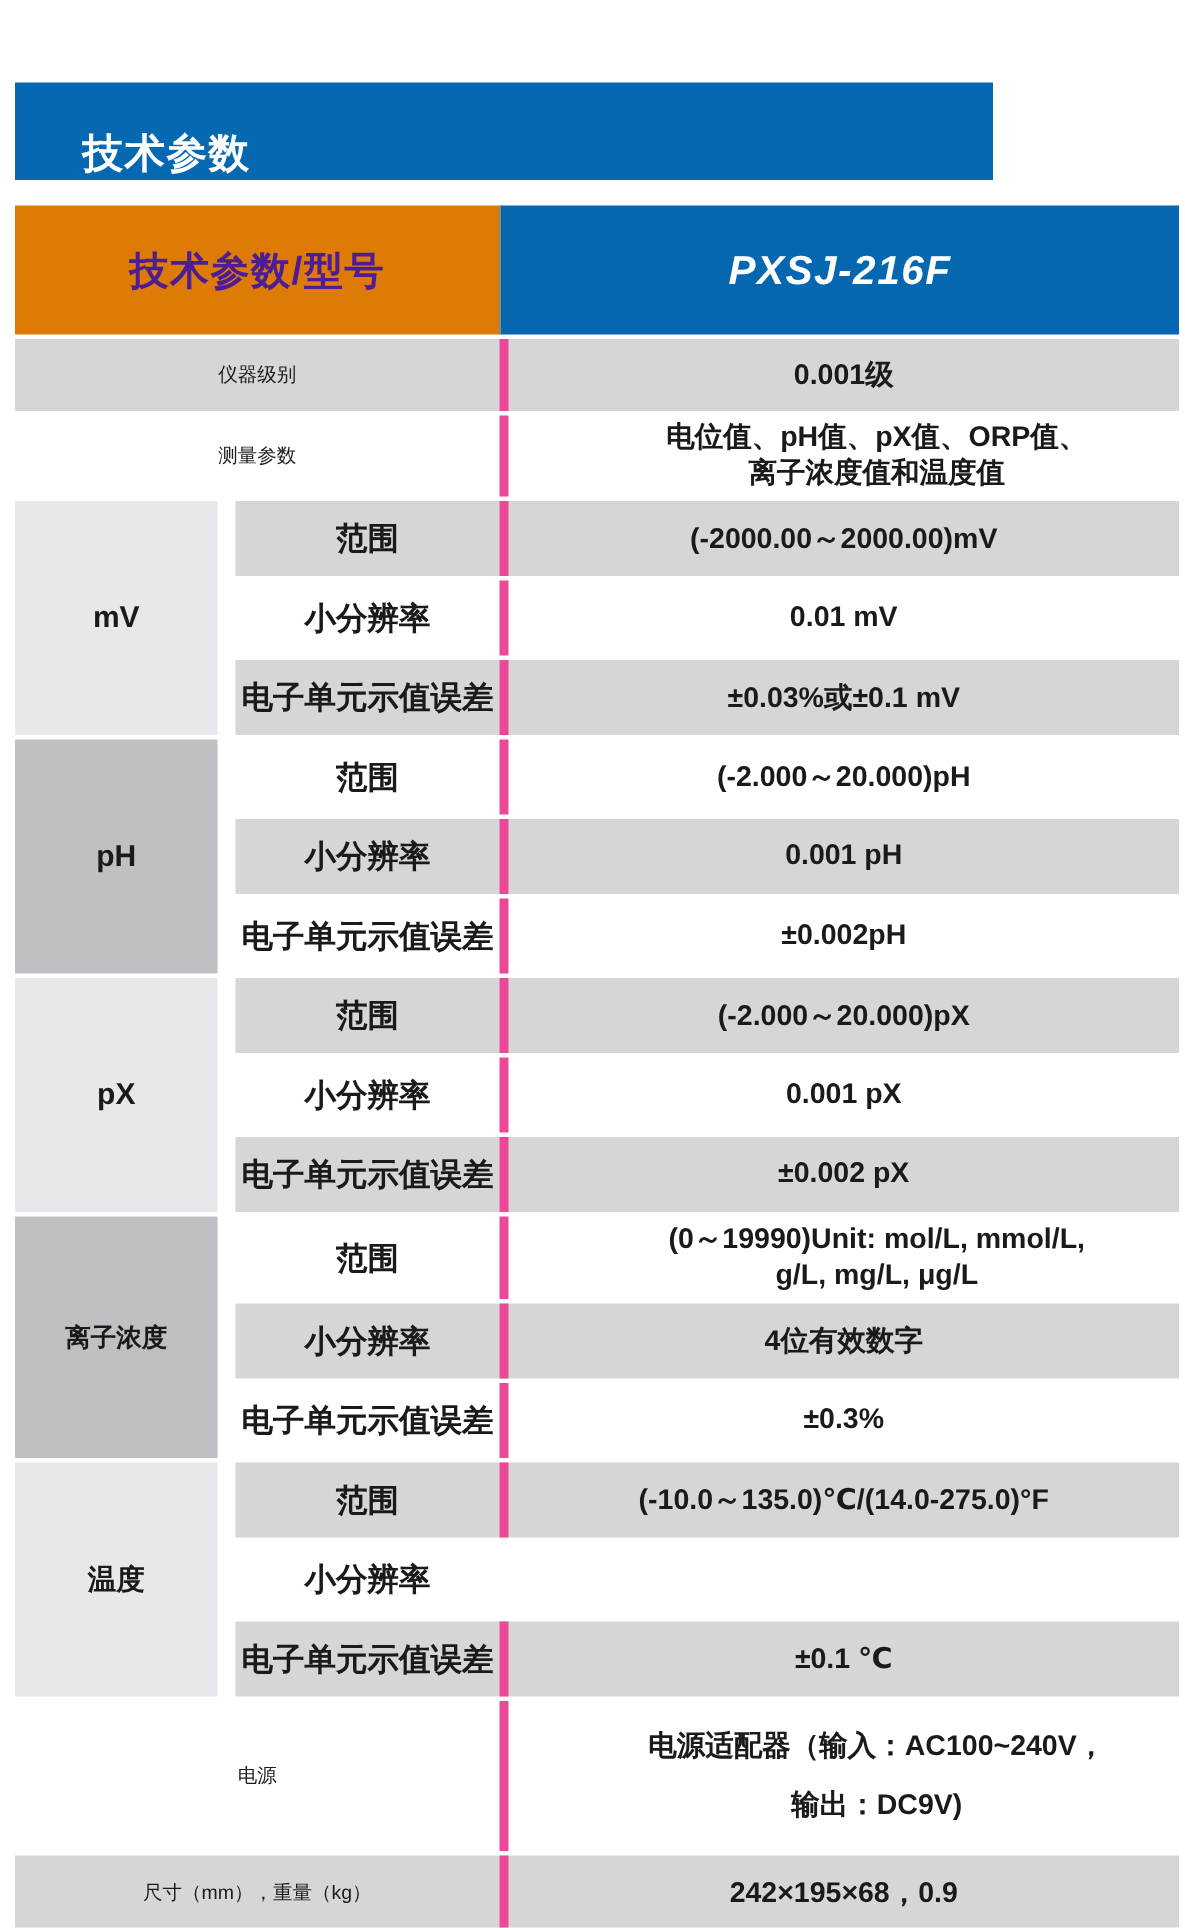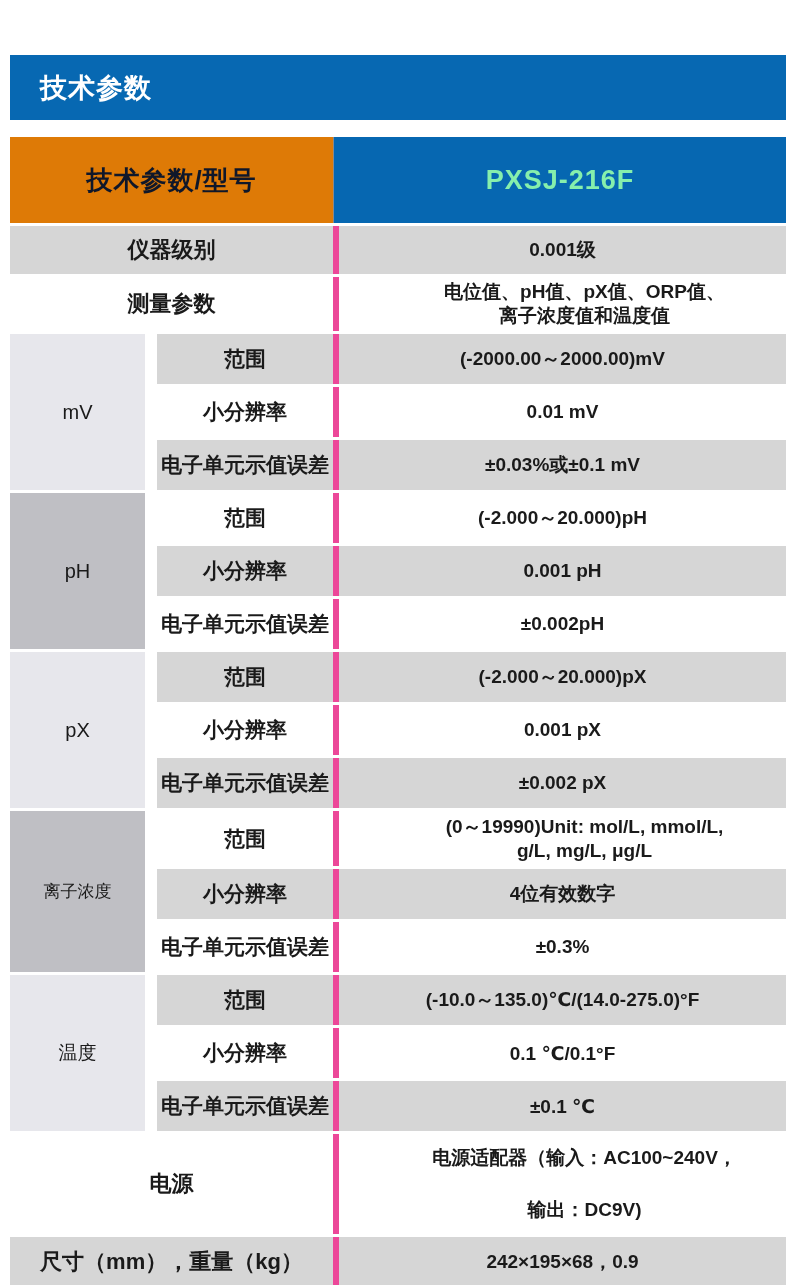--- a/index.html
+++ b/index.html
@@ -3,63 +3,64 @@
 <meta charset="utf-8">
 <style>
   html,body{margin:0;padding:0;}
   body{
     width:790px;height:1285px;overflow:hidden;background:#ffffff;
     font-family:"Liberation Sans","DejaVu Sans",sans-serif;
     color:#1a1a1a;
     position:relative;
   }
   .banner{
-    position:absolute;left:10px;top:55px;width:776px;height:65px;
+    position:absolute;left:10px;top:55px;width:652px;height:65px;
     background:var(--banner-blue,#0768b2);
-    display:flex;align-items:center;
-    box-sizing:border-box;padding-left:30px;
+    display:flex;align-items:flex-end;
+    box-sizing:border-box;padding-left:45px;
   }
   .banner .title{
     color:#ffffff;font-size:27px;font-weight:700;letter-spacing:1px;
   }
   .spec-table{
     position:absolute;left:10px;top:137px;width:776px;
     display:grid;
     grid-template-columns:147px 176px 453px;
     grid-template-rows:86px 48px 54px repeat(9,50px) 55px repeat(5,50px) 100px 50px;
     row-gap:3px;
     background:#ffffff;
   }
   .cell{
     display:flex;align-items:center;justify-content:center;
     text-align:center;box-sizing:border-box;
   }
   .hdr-left{
     grid-column:1/3;background:var(--header-orange,#de7a06);
-    color:#0f172a;font-size:26px;font-weight:700;letter-spacing:1px;
+    color:#4c1d95;font-size:26px;font-weight:700;letter-spacing:1px;
   }
   .hdr-right{
     grid-column:3;background:var(--header-blue,#0667b1);
-    color:#86efac;font-size:27px;font-weight:700;letter-spacing:1px;
+    color:#ffffff;font-size:27px;font-weight:700;letter-spacing:1px;
     border-left:1px solid #8a8a8a;
+    font-style:italic;
   }
-  .label2{grid-column:1/3;font-size:22px;font-weight:700;}
+  .label2{grid-column:1/3;font-size:13px;font-weight:400;}
   .sub{grid-column:2;font-size:21px;font-weight:700;}
   .val{grid-column:3;font-size:19px;font-weight:700;border-left:6px solid #ec4899;}
   .group{
     grid-column:1;grid-row:span 3;margin-right:12px;
-    font-size:20px;font-weight:400;
+    font-size:20px;font-weight:700;
   }
   .g-light{background:var(--group-light,#e7e7ec);}
   .g-dark{background:var(--group-dark,#bfbfc4);}
   .bg-g{background:var(--row-gray,#d6d6d6);}
   .bg-w{background:#ffffff;}
   .pre{white-space:pre-line;padding-left:44px;}
   .lh24{line-height:24px;}
-  .lh52{line-height:52px;}
+  .lh52{line-height:39px;}
 </style>
 </head>
 <body>
 
 <div class="banner">
   <span class="title">技术参数</span>
 </div>
 
 <div class="spec-table">
 
@@ -103,21 +104,20 @@
 g/L, mg/L, μg/L</div>
   <div class="cell sub bg-g">小分辨率</div>
   <div class="cell val bg-g">4位有效数字</div>
   <div class="cell sub bg-w">电子单元示值误差</div>
   <div class="cell val bg-w">±0.3%</div>
 
   <div class="cell group g-light" style="font-size:19px;">温度</div>
   <div class="cell sub bg-g">范围</div>
   <div class="cell val bg-g">(-10.0～135.0)℃/(14.0-275.0)°F</div>
   <div class="cell sub bg-w">小分辨率</div>
-  <div class="cell val bg-w">0.1 ℃/0.1°F</div>
   <div class="cell sub bg-g">电子单元示值误差</div>
   <div class="cell val bg-g">±0.1 ℃</div>
 
   <div class="cell label2 bg-w">电源</div>
   <div class="cell val bg-w pre lh52">电源适配器（输入：AC100~240V，
 输出：DC9V)</div>
 
   <div class="cell label2 bg-g">尺寸（mm），重量（kg）</div>
   <div class="cell val bg-g">242×195×68，0.9</div>
 

